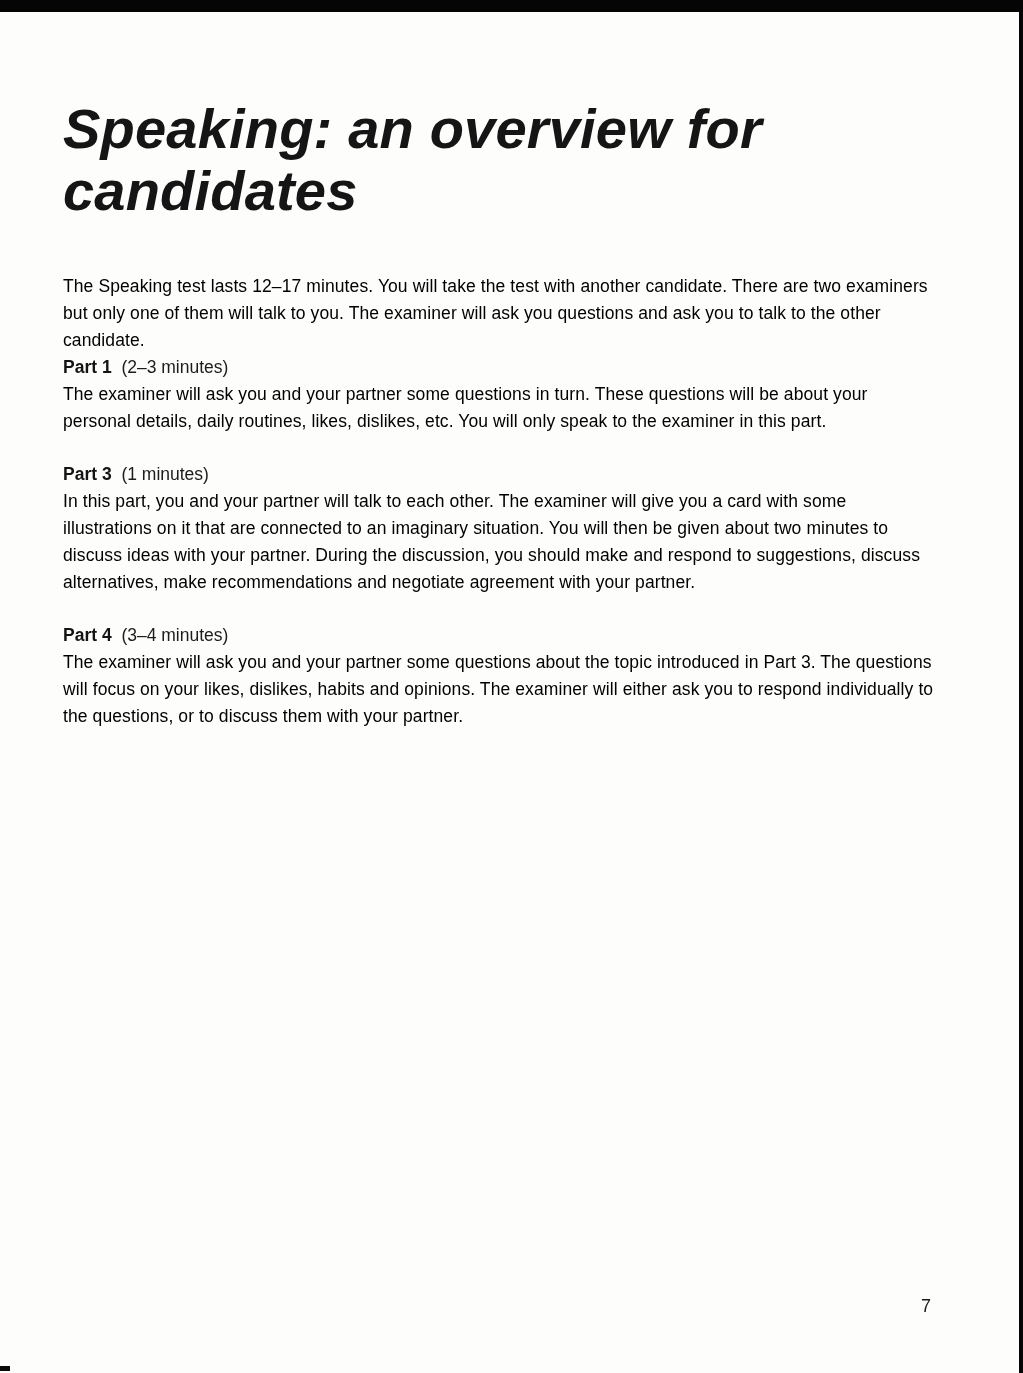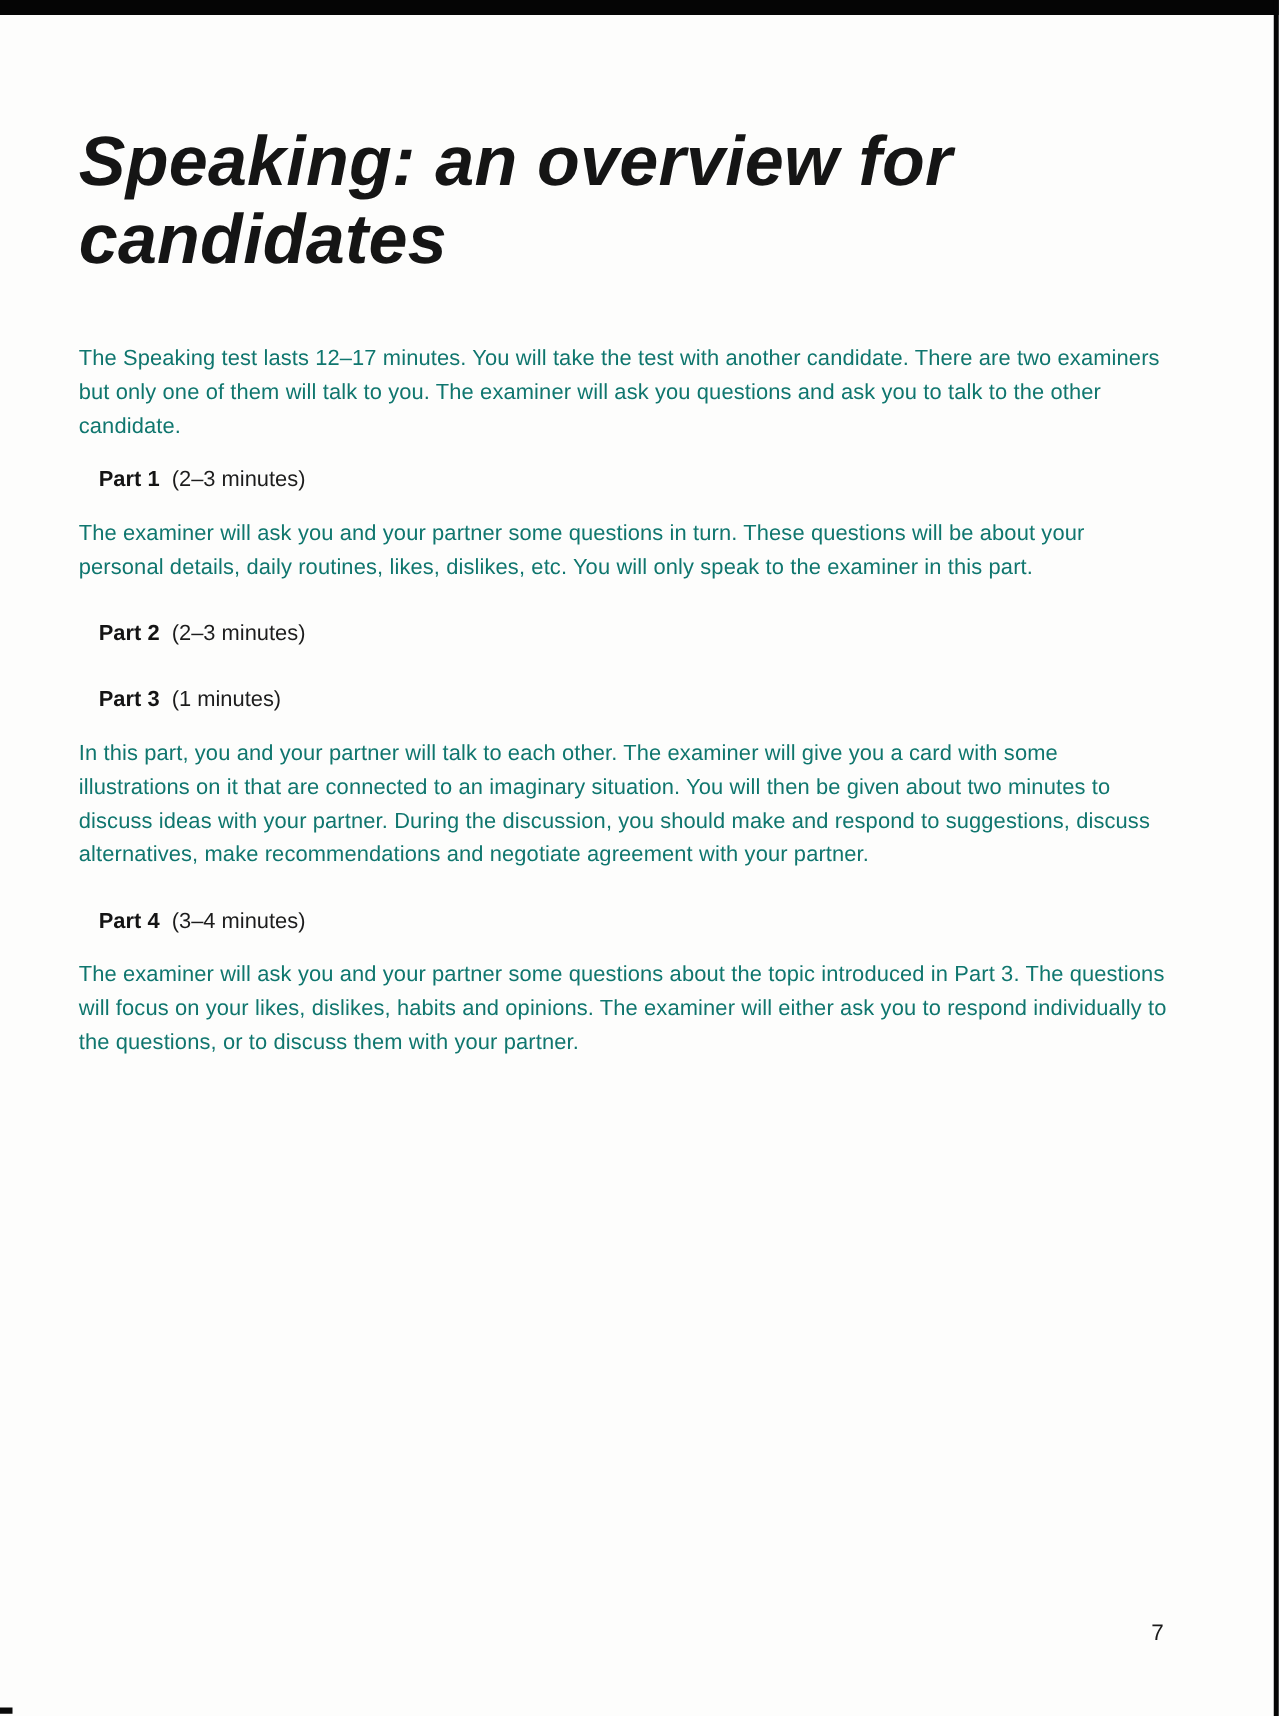--- a/index.html
+++ b/index.html
@@ -55,35 +55,35 @@
     font-weight: 600;
     letter-spacing: 0.2px;
     color: #151515;
   }
 
   p.body-text {
     margin: 0;
     font-size: 17.5px;
     line-height: 27px;
     letter-spacing: 0.1px;
-    color: #0f766e;
+    color: #000000;
   }
 
   .intro {
     margin-bottom: 26px;
   }
 
   .section {
     margin-bottom: 26px;
   }
 
   .section-heading {
     font-size: 17.5px;
     line-height: 27px;
-    margin: 16px;
+    margin: 0;
   }
   .section-heading .part-label {
     font-weight: bold;
     color: #141414;
   }
   .section-heading .part-duration {
     font-weight: normal;
     color: #1c1c1c;
   }
 
@@ -107,21 +107,20 @@
   <h1 class="doc-title">Speaking: an overview for candidates</h1>
 
   <p class="body-text intro">The Speaking test lasts 12–17 minutes. You will take the test with another candidate. There are two examiners but only one of them will talk to you. The examiner will ask you questions and ask you to talk to the other candidate.</p>
 
   <div class="section">
     <p class="section-heading"><span class="part-label">Part 1</span>&nbsp; <span class="part-duration">(2–3 minutes)</span></p>
     <p class="body-text">The examiner will ask you and your partner some questions in turn. These questions will be about your personal details, daily routines, likes, dislikes, etc. You will only speak to the examiner in this part.</p>
   </div>
 
   <div class="section">
-    <p class="section-heading"><span class="part-label">Part 2</span>&nbsp; <span class="part-duration">(2–3 minutes)</span></p>
   </div>
 
   <div class="section">
     <p class="section-heading"><span class="part-label">Part 3</span>&nbsp; <span class="part-duration">(1 minutes)</span></p>
     <p class="body-text">In this part, you and your partner will talk to each other. The examiner will give you a card with some illustrations on it that are connected to an imaginary situation. You will then be given about two minutes to discuss ideas with your partner. During the discussion, you should make and respond to suggestions, discuss alternatives, make recommendations and negotiate agreement with your partner.</p>
   </div>
 
   <div class="section">
     <p class="section-heading"><span class="part-label">Part 4</span>&nbsp; <span class="part-duration">(3–4 minutes)</span></p>
     <p class="body-text">The examiner will ask you and your partner some questions about the topic introduced in Part 3. The questions will focus on your likes, dislikes, habits and opinions. The examiner will either ask you to respond individually to the questions, or to discuss them with your partner.</p>

